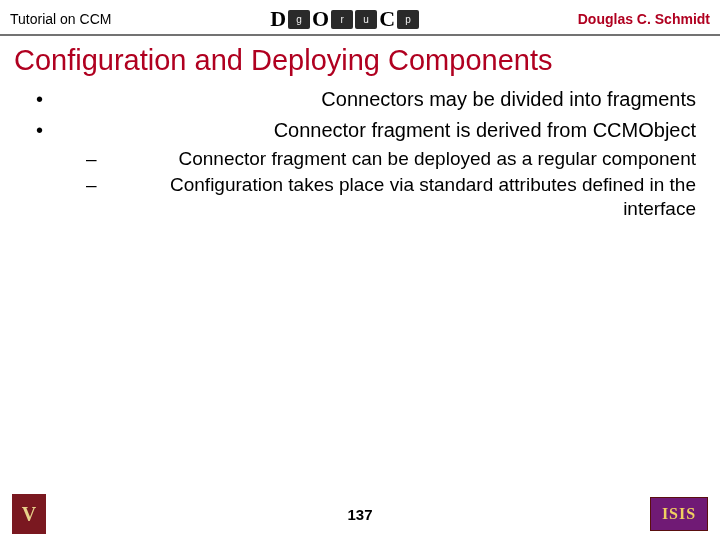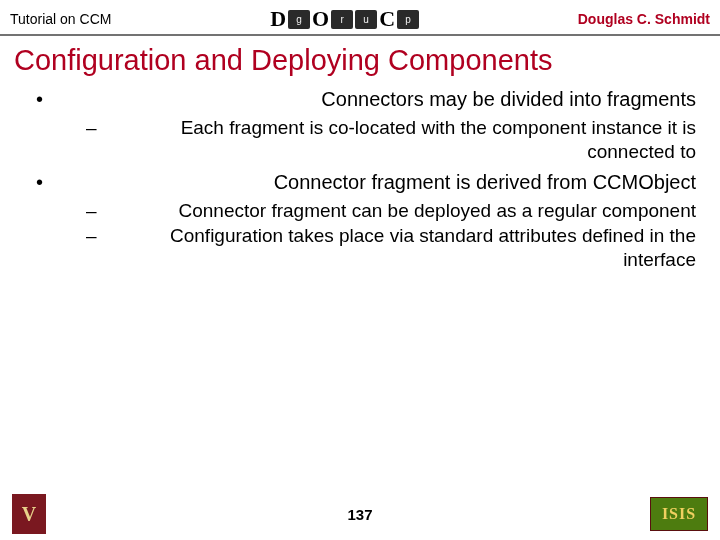--- a/index.html
+++ b/index.html
@@ -131,21 +131,21 @@
   .footer-left-logo::before {
     content: "V";
     color: #e8d28a;
     font-family: Georgia, serif;
     font-size: 20px;
     font-weight: bold;
   }
   .footer-right-logo {
     width: 58px;
     height: 34px;
-    background: #4d7c0f;
+    background: #701a75;
     color: #f0d060;
     font-family: Georgia, serif;
     font-size: 16px;
     font-weight: bold;
     letter-spacing: 1px;
     display: flex;
     align-items: center;
     justify-content: center;
     border: 1px solid #5a0f0f;
   }
@@ -167,21 +167,20 @@
   <span class="header-right">Douglas C. Schmidt</span>
 </div>
 
 <div class="title">Configuration and Deploying Components</div>
 
 <div class="content">
   <ul class="level1">
     <li>
       <span>Connectors may be divided into fragments</span>
       <ul class="level2">
-        <li>Each fragment is co-located with the component instance it is connected to</li>
       </ul>
     </li>
     <li>
       <span>Connector fragment is derived from CCMObject</span>
       <ul class="level2">
         <li>Connector fragment can be deployed as a regular component</li>
         <li>Configuration takes place via standard attributes defined in the interface</li>
       </ul>
     </li>
   </ul>

